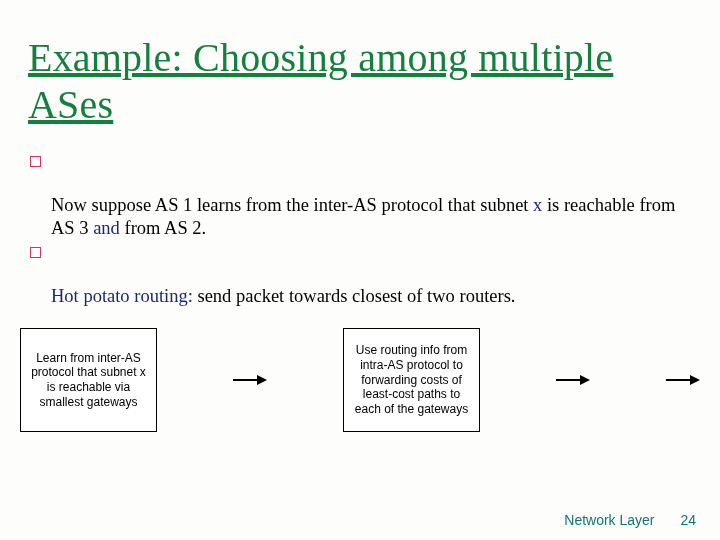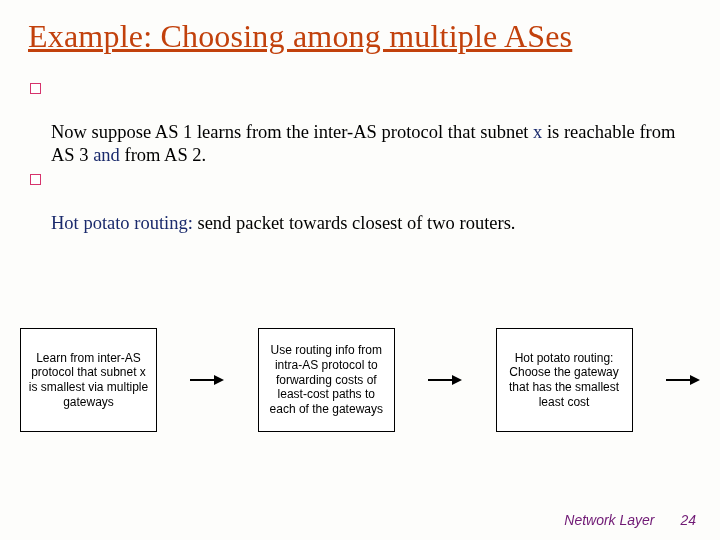--- a/index.html
+++ b/index.html
@@ -14,25 +14,25 @@
   }
   .slide {
     padding: 18px 28px 0 28px;
     box-sizing: border-box;
     width: 100%;
     height: 100%;
     position: relative;
   }
   .title {
     font-family: Georgia, "Times New Roman", serif;
-    font-size: 32px;
+    font-size: 40px;
     font-weight: normal;
-    color: #c2410c;
+    color: #15803d;
     text-decoration: underline;
-    margin: 0 0 22px 0;
+    margin: 16px 0 22px 0;
     letter-spacing: 0.2px;
   }
   .bullets {
     font-size: 18.5px;
     line-height: 1.22;
     color: #000;
     margin-left: 2px;
   }
   .bullet {
     display: flex;
@@ -86,22 +86,21 @@
     align-items: center;
     justify-content: center;
   }
   .arrow svg { display: block; }
   .footer {
     position: absolute;
     bottom: 12px;
     right: 24px;
     font-family: Arial, Helvetica, sans-serif;
     font-size: 14px;
-    color: #701a75;
-    font-style: italic;
+    color: #0f766e;
   }
   .footer .pg {
     display: inline-block;
     margin-left: 22px;
   }
 </style>
 </head>
 <body>
 
 <div class="slide">
@@ -122,35 +121,34 @@
     <div class="bullet">
       <span class="sq"></span>
       <span class="txt">
         <span class="em-navy">Hot potato routing:</span><span> send packet towards closest of two routers.</span>
       </span>
     </div>
 
   </div>
 
   <div class="flow">
-    <div class="box">Learn from inter-AS protocol that subnet x is smallest via multiple gateways</div>
+    <div class="box">Learn from inter-AS protocol that subnet x is reachable via smallest gateways</div>
     <div class="arrow">
       <svg width="34" height="12" viewBox="0 0 34 12">
           <line x1="0" y1="6" x2="24" y2="6" stroke="#000" stroke-width="2"></line>
           <polygon points="24,1 34,6 24,11" fill="#000"></polygon>
         </svg>
     </div>
     <div class="box">Use routing info from intra-AS protocol to forwarding costs of least-cost paths to each of the gateways</div>
     <div class="arrow">
       <svg width="34" height="12" viewBox="0 0 34 12">
           <line x1="0" y1="6" x2="24" y2="6" stroke="#000" stroke-width="2"></line>
           <polygon points="24,1 34,6 24,11" fill="#000"></polygon>
         </svg>
     </div>
-    <div class="box">Hot potato routing: Choose the gateway that has the smallest least cost</div>
     <div class="arrow">
       <svg width="34" height="12" viewBox="0 0 34 12">
           <line x1="0" y1="6" x2="24" y2="6" stroke="#000" stroke-width="2"></line>
           <polygon points="24,1 34,6 24,11" fill="#000"></polygon>
         </svg>
     </div>
   </div>
 
   <div class="footer">
     <span>Network Layer</span>

